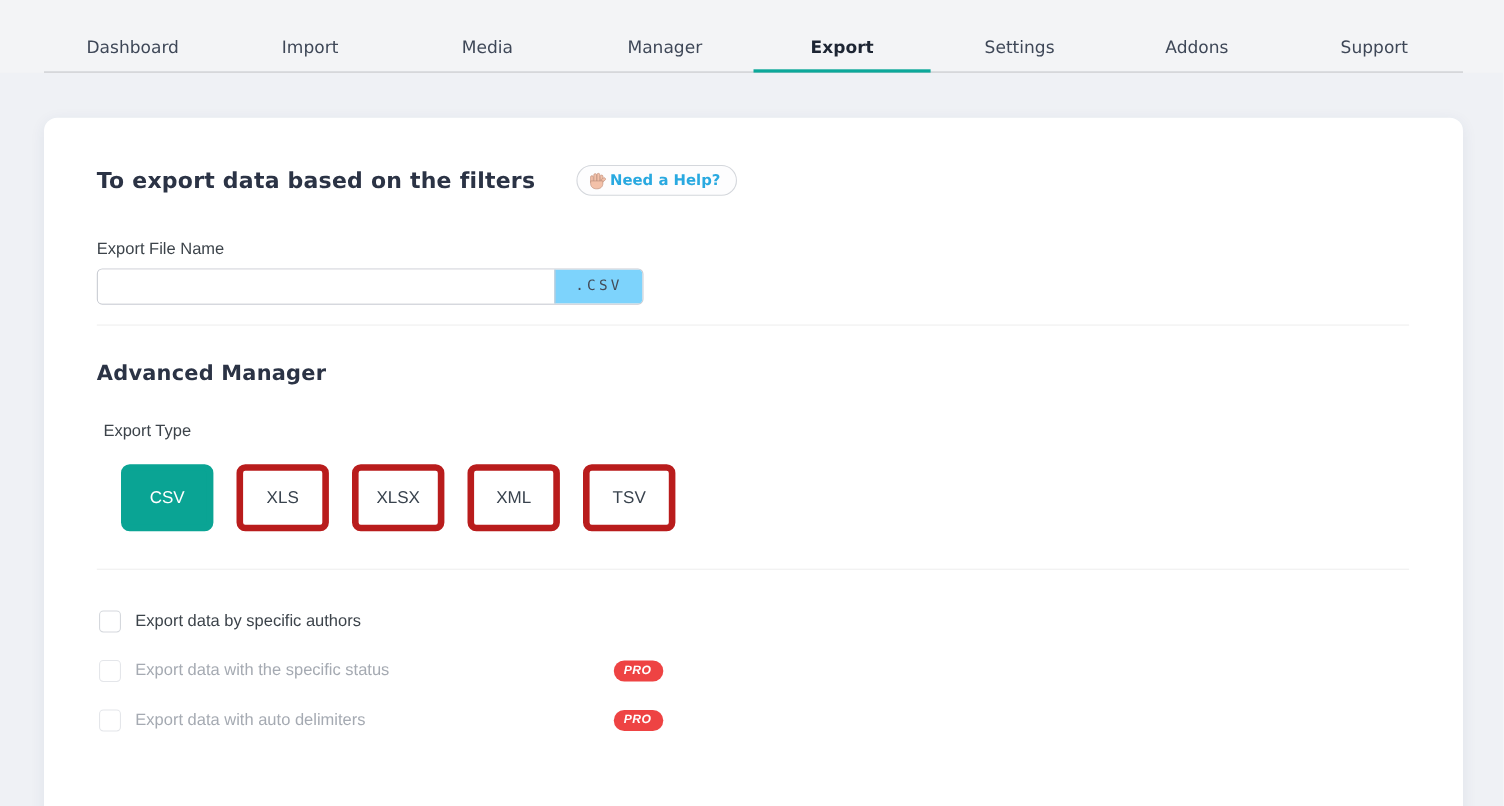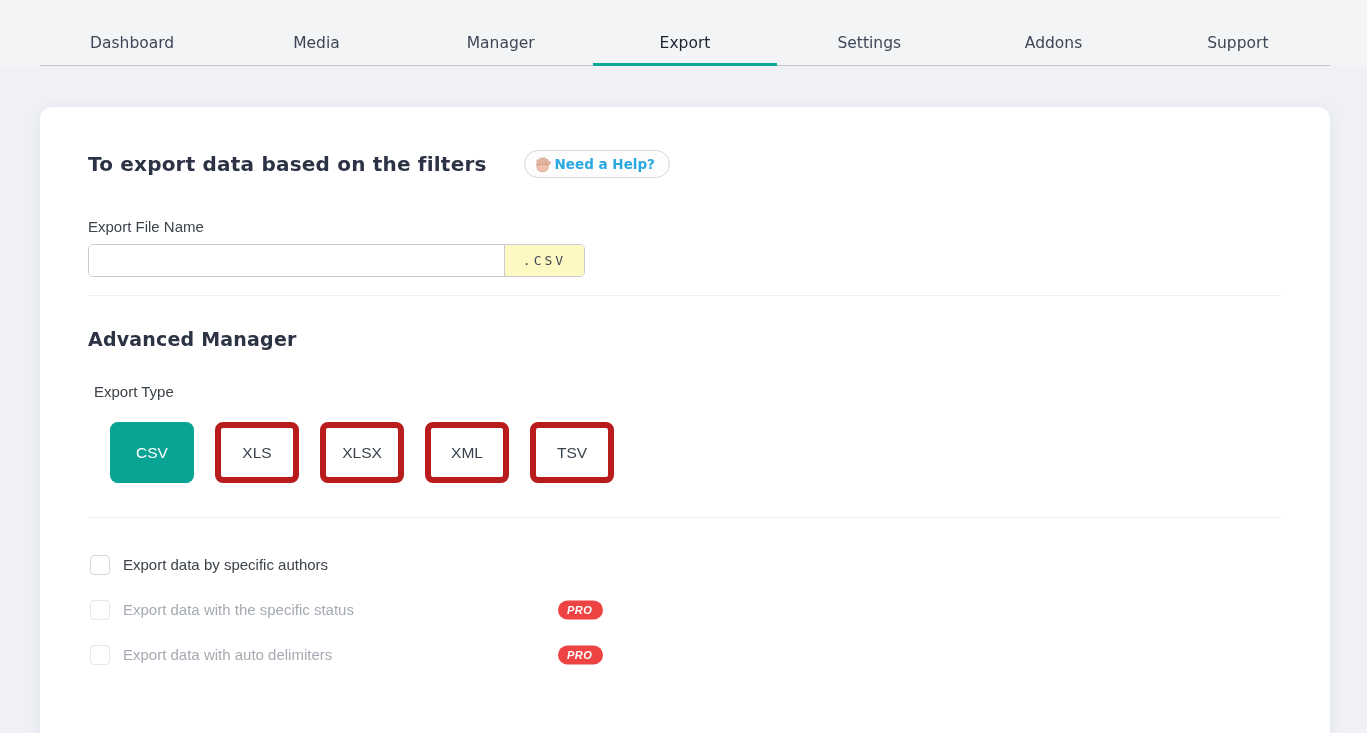--- a/index.html
+++ b/index.html
@@ -24,21 +24,21 @@
     font-family:"DejaVu Sans", sans-serif;
     font-size:15.5px;
     color:#3e4757;
     cursor:pointer;
     border-bottom:3px solid transparent;
     margin-bottom:-1px;
     margin-top:20px;
   }
   .nav-item.active {
     color:#1d2533;
-    font-weight:400;
+    font-weight:700;
     border-bottom:3px solid #0ca89a;
   }
 
   
   .card {
     margin:41px 37px 0 40px;
     background:#ffffff;
     border-radius:12px;
     box-shadow:0 3px 14px rgba(40,60,110,0.08);
     min-height:700px;
@@ -92,21 +92,21 @@
     flex:1;
     border:none;
     outline:none;
     padding:0 10px;
     font-size:14px;
     color:#3c434a;
     background:#ffffff;
   }
   .input-suffix {
     width:80px;
-    background:#fef9c3;
+    background:#7dd3fc;
     border-left:1px solid #c9ccd3;
     display:flex;
     align-items:center;
     justify-content:center;
     font-family:"DejaVu Sans Mono", monospace;
     font-size:13px;
     letter-spacing:3px;
     color:#444c58;
   }
 
@@ -196,20 +196,21 @@
     padding:4px 11px 4px 9px;
     line-height:11px;
   }
 </style>
 </head>
 <body>
 
 <nav class="topnav">
   <div class="topnav-inner" id="nav-items">
       <div class="nav-item">Dashboard</div>
+      <div class="nav-item">Import</div>
       <div class="nav-item">Media</div>
       <div class="nav-item">Manager</div>
       <div class="nav-item active">Export</div>
       <div class="nav-item">Settings</div>
       <div class="nav-item">Addons</div>
       <div class="nav-item">Support</div>
     </div>
 </nav>
 
 <main>

